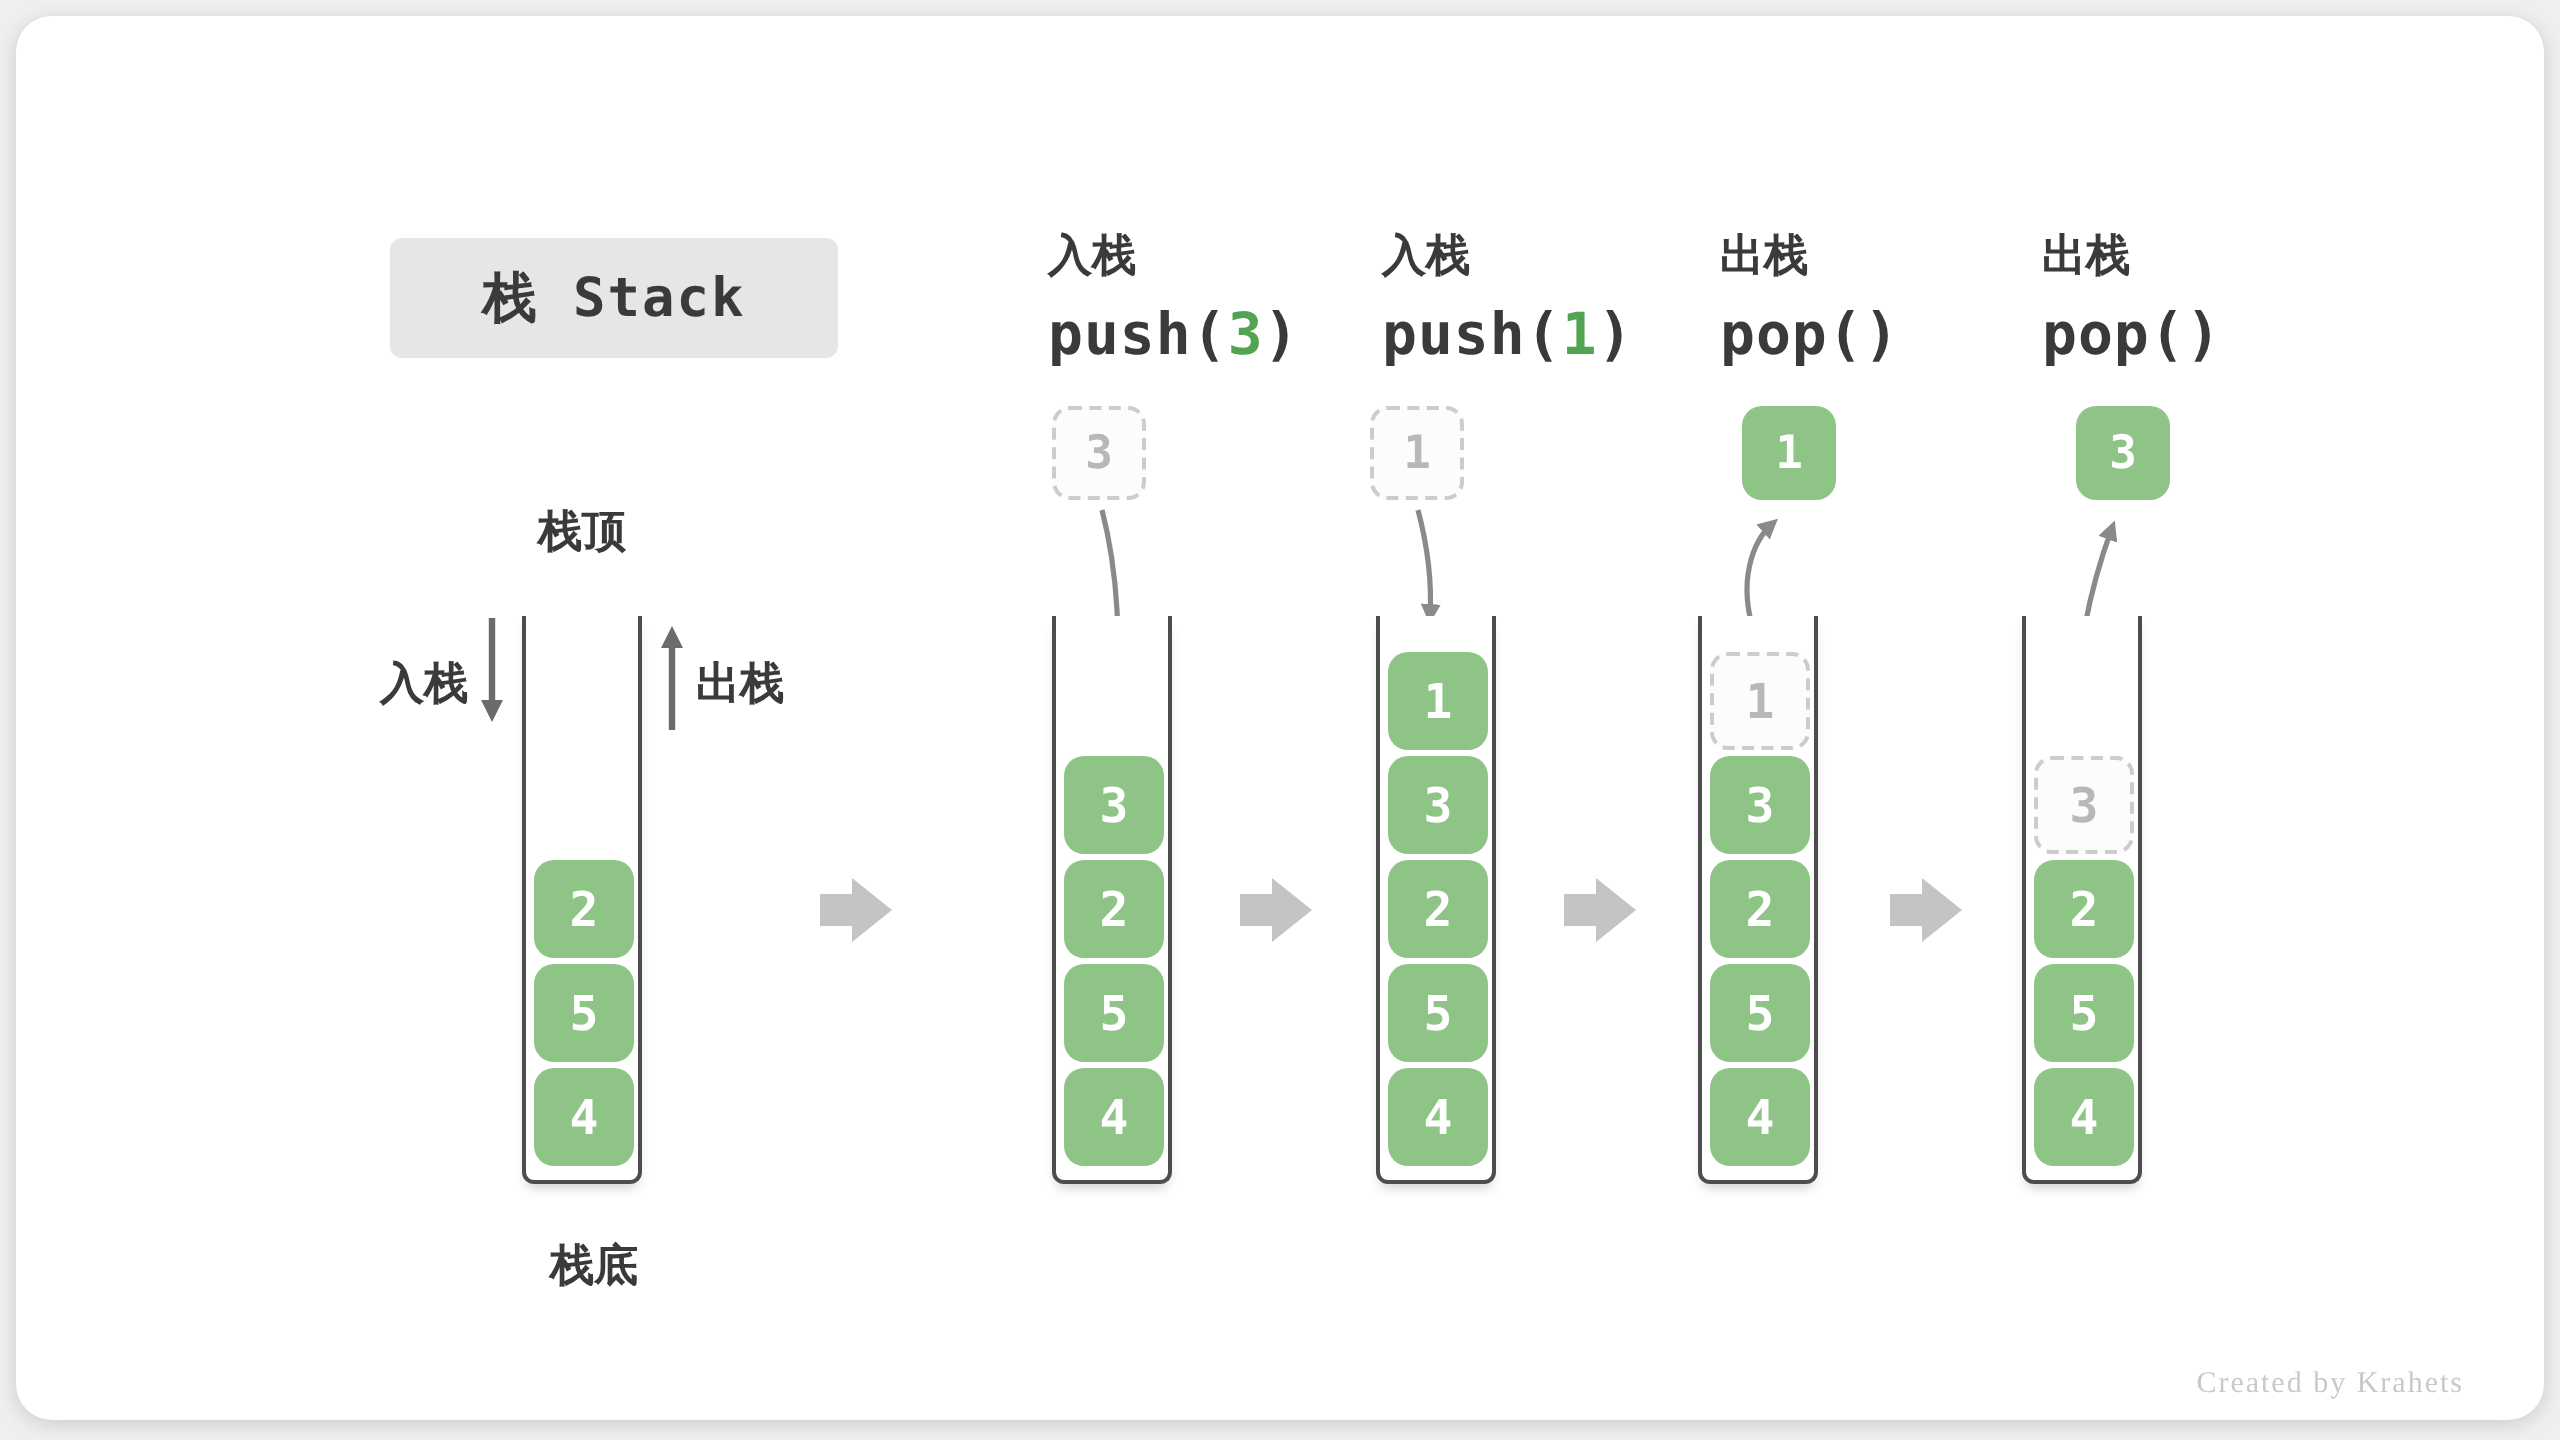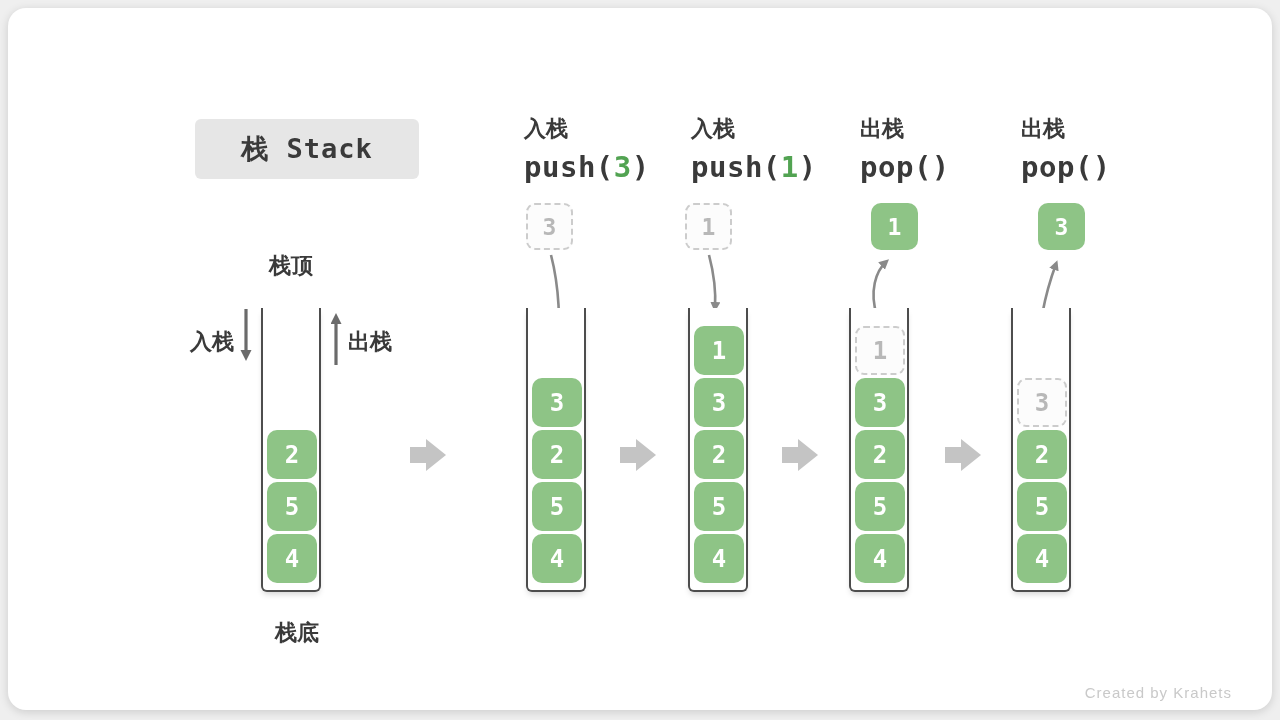--- a/index.html
+++ b/index.html
@@ -103,21 +103,21 @@
   .slot1{top:18px;} .slot2{top:70px;} .slot3{top:122px;} .slot4{top:174px;} .slot5{top:226px;}
   
   .curve-arrow{stroke:var(--curve);stroke-width:2.6;fill:none;}
   .straight-arrow{stroke:var(--straight);stroke-width:3.2;fill:none;}
   .block-arrow{fill:var(--block-arrow);stroke:none;}
   .head-curve{fill:var(--curve);}
   .head-straight{fill:var(--straight);}
   
   .watermark{
     position:absolute;right:40px;top:676px;
-    font-family:Liberation Sans, sans-serif;
+    font-family:Liberation Serif, serif;
     font-size:15px;color:var(--watermark);letter-spacing:1px;margin-left:32px;
   }
 </style>
 </head>
 <body>
 
 <div class="card">
 
   <svg class="overlay">
     <defs>

